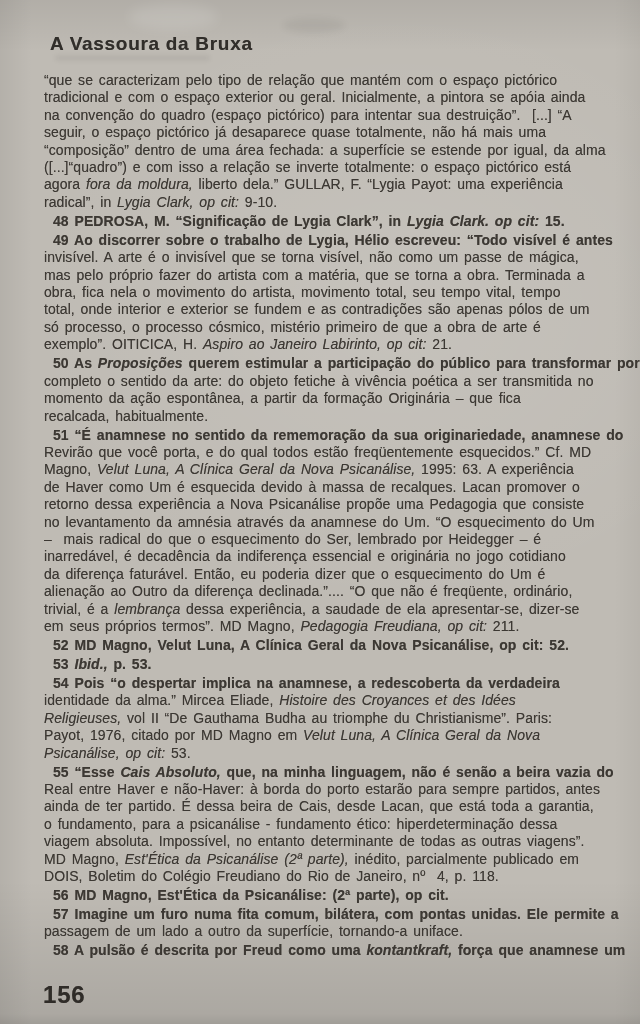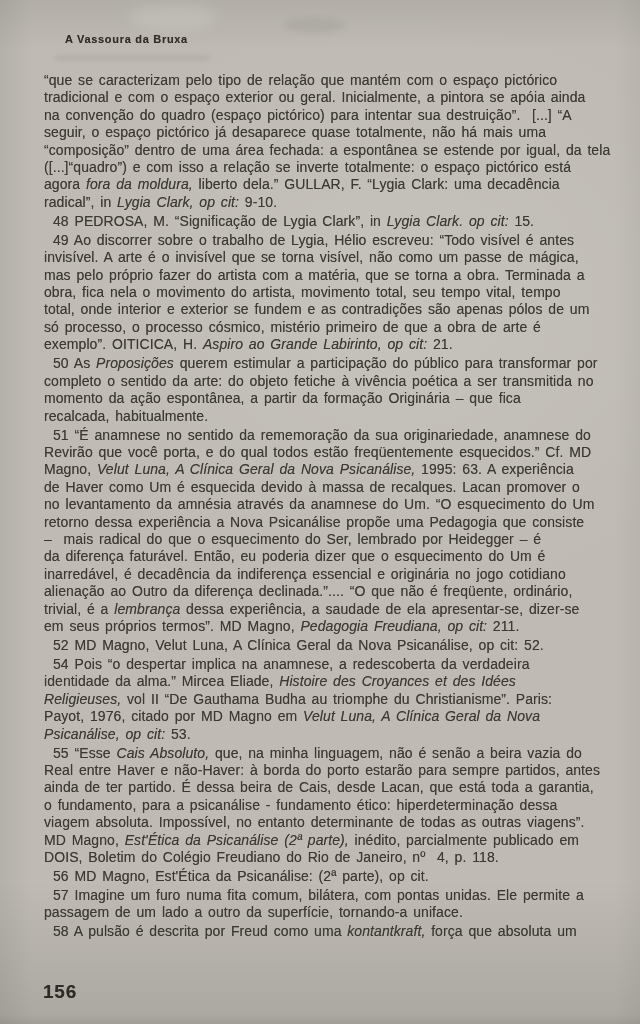--- a/index.html
+++ b/index.html
@@ -11,40 +11,40 @@
   .page {
     position: relative; width: 640px; height: 1024px; overflow: hidden;
     background:
       radial-gradient(ellipse 520px 420px at 62% 30%, rgba(255,255,255,0.10), rgba(255,255,255,0) 72%),
       linear-gradient(to bottom, rgba(0,0,0,0.07) 0%, rgba(0,0,0,0) 5%, rgba(0,0,0,0) 86%, rgba(0,0,0,0.10) 99%, rgba(0,0,0,0.16) 100%),
       linear-gradient(to right, rgba(0,0,0,0.06) 0%, rgba(0,0,0,0) 5%, rgba(0,0,0,0) 96%, rgba(0,0,0,0.04) 100%),
       #bfbbb4;
     color: #3c3833;
   }
   .running-header {
-    position: absolute; left: 65px; top: 33px;
-    font-size: 11px; font-weight: bold; letter-spacing: 0.7px;
+    position: absolute; left: 50px; top: 33px;
+    font-size: 19px; font-weight: bold; letter-spacing: 0.7px;
     color: #312e2a;
     text-shadow: 0 0 0.6px rgba(49,46,42,0.55);
     white-space: pre;
   }
   .text-block {
     position: absolute; left: 44px; top: 72px; width: 578px;
     font-size: 14px; line-height: 17.4px;
     letter-spacing: 0.08px; word-spacing: 1.8px;
     text-shadow: 0 0 0.55px rgba(60,56,51,0.55);
   }
   .para { margin: 0; }
   .para + .para { margin-top: 1.6px; }
-  .para.indent .line:first-child { padding-left: 9px; }
+  .para.indent .line:first-child { padding-left: 9px; font-weight: bold; }
   .line { white-space: pre; }
   .it { font-style: italic; }
   .page-number {
     position: absolute; left: 43px; top: 981px;
-    font-size: 19px; font-weight: bold; letter-spacing: 0.8px;
+    font-size: 24px; font-weight: bold; letter-spacing: 0.8px;
     color: #2f2c28;
     text-shadow: 0 0 0.6px rgba(47,44,40,0.5);
   }
   .smudge { position: absolute; pointer-events: none; border-radius: 50%; }
   .smudge-header-bar {
     left: 55px; top: 55px; width: 155px; height: 6px;
     background: rgba(0,0,0,0.05); filter: blur(2px); border-radius: 3px;
   }
   .smudge-top-light {
     left: 128px; top: 4px; width: 90px; height: 26px;
@@ -64,59 +64,62 @@
   <div class="smudge smudge-header-bar"></div>
 
   <div class="running-header">A Vassoura da Bruxa</div>
 
   <div class="text-block">
       <div class="para">
         <div class="line"><span>“que se caracterizam pelo tipo de relação que mantém com o espaço pictórico</span></div>
         <div class="line"><span>tradicional e com o espaço exterior ou geral. Inicialmente, a pintora se apóia ainda</span></div>
         <div class="line"><span>na convenção do quadro (espaço pictórico) para intentar sua destruição”.  [...] “A</span></div>
         <div class="line"><span>seguir, o espaço pictórico já desaparece quase totalmente, não há mais uma</span></div>
-        <div class="line"><span>“composição” dentro de uma área fechada: a espontânea se estende por igual, da tela</span></div>
+        <div class="line"><span>“composição” dentro de uma área fechada: a superfície se estende por igual, da alma</span></div>
         <div class="line"><span>([...]“quadro”) e com isso a relação se inverte totalmente: o espaço pictórico está</span></div>
-        <div class="line"><span>agora </span><span class="it">fora da moldura,</span><span> liberto dela.” GULLAR, F. “Lygia Clark: uma decadência</span></div>
+        <div class="line"><span>agora </span><span class="it">fora da moldura,</span><span> liberto dela.” GULLAR, F. “Lygia Payot: uma experiência</span></div>
         <div class="line"><span>radical”, in </span><span class="it">Lygia Clark, op cit:</span><span> 9-10.</span></div>
       </div>
       <div class="para indent">
         <div class="line"><span>48 PEDROSA, M. “Significação de Lygia Clark”, in </span><span class="it">Lygia Clark. op cit:</span><span> 15.</span></div>
       </div>
       <div class="para indent">
         <div class="line"><span>49 Ao discorrer sobre o trabalho de Lygia, Hélio escreveu: “Todo visível é antes</span></div>
         <div class="line"><span>invisível. A arte é o invisível que se torna visível, não como um passe de mágica,</span></div>
         <div class="line"><span>mas pelo próprio fazer do artista com a matéria, que se torna a obra. Terminada a</span></div>
         <div class="line"><span>obra, fica nela o movimento do artista, movimento total, seu tempo vital, tempo</span></div>
         <div class="line"><span>total, onde interior e exterior se fundem e as contradições são apenas pólos de um</span></div>
         <div class="line"><span>só processo, o processo cósmico, mistério primeiro de que a obra de arte é</span></div>
-        <div class="line"><span>exemplo”. OITICICA, H. </span><span class="it">Aspiro ao Grande Labirinto, op cit:</span><span> 21.</span></div>
+        <div class="line"><span>exemplo”. OITICICA, H. </span><span class="it">Aspiro ao Janeiro Labirinto, op cit:</span><span> 21.</span></div>
       </div>
       <div class="para indent">
         <div class="line"><span>50 As </span><span class="it">Proposições</span><span> querem estimular a participação do público para transformar por</span></div>
         <div class="line"><span>completo o sentido da arte: do objeto fetiche à vivência poética a ser transmitida no</span></div>
         <div class="line"><span>momento da ação espontânea, a partir da formação Originária – que fica</span></div>
         <div class="line"><span>recalcada, habitualmente.</span></div>
       </div>
       <div class="para indent">
         <div class="line"><span>51 “É anamnese no sentido da rememoração da sua originariedade, anamnese do</span></div>
         <div class="line"><span>Revirão que você porta, e do qual todos estão freqüentemente esquecidos.” Cf. MD</span></div>
         <div class="line"><span>Magno, </span><span class="it">Velut Luna, A Clínica Geral da Nova Psicanálise,</span><span> 1995: 63. A experiência</span></div>
         <div class="line"><span>de Haver como Um é esquecida devido à massa de recalques. Lacan promover o</span></div>
+        <div class="line"><span>retorno dessa experiência a Nova Psicanálise propõe uma Pedagogia que consiste</span></div>
         <div class="line"><span>no levantamento da amnésia através da anamnese do Um. “O esquecimento do Um</span></div>
-        <div class="line"><span>retorno dessa experiência a Nova Psicanálise propõe uma Pedagogia que consiste</span></div>
         <div class="line"><span>–  mais radical do que o esquecimento do Ser, lembrado por Heidegger – é</span></div>
+        <div class="line"><span>inarredável, é decadência da indiferença essencial e originária no jogo cotidiano</span></div>
         <div class="line"><span>da diferença faturável. Então, eu poderia dizer que o esquecimento do Um é</span></div>
-        <div class="line"><span>inarredável, é decadência da indiferença essencial e originária no jogo cotidiano</span></div>
         <div class="line"><span>alienação ao Outro da diferença declinada.”.... “O que não é freqüente, ordinário,</span></div>
         <div class="line"><span>trivial, é a </span><span class="it">lembrança</span><span> dessa experiência, a saudade de ela apresentar-se, dizer-se</span></div>
         <div class="line"><span>em seus próprios termos”. MD Magno, </span><span class="it">Pedagogia Freudiana, op cit:</span><span> 211.</span></div>
       </div>
       <div class="para indent">
         <div class="line"><span>52 MD Magno, Velut Luna, A Clínica Geral da Nova Psicanálise, op cit: 52.</span></div>
+      </div>
+      <div class="para indent">
+        <div class="line"><span>53 </span><span class="it">Ibid.,</span><span> p. 53.</span></div>
       </div>
       <div class="para indent">
         <div class="line"><span>54 Pois “o despertar implica na anamnese, a redescoberta da verdadeira</span></div>
         <div class="line"><span>identidade da alma.” Mircea Eliade, </span><span class="it">Histoire des Croyances et des Idées</span></div>
         <div class="line"><span class="it">Religieuses,</span><span> vol II “De Gauthama Budha au triomphe du Christianisme”. Paris:</span></div>
         <div class="line"><span>Payot, 1976, citado por MD Magno em </span><span class="it">Velut Luna, A Clínica Geral da Nova</span></div>
         <div class="line"><span class="it">Psicanálise, op cit:</span><span> 53.</span></div>
       </div>
       <div class="para indent">
         <div class="line"><span>55 “Esse </span><span class="it">Cais Absoluto,</span><span> que, na minha linguagem, não é senão a beira vazia do</span></div>
@@ -128,18 +131,18 @@
         <div class="line"><span>DOIS, Boletim do Colégio Freudiano do Rio de Janeiro, nº  4, p. 118.</span></div>
       </div>
       <div class="para indent">
         <div class="line"><span>56 MD Magno, Est'Ética da Psicanálise: (2ª parte), op cit.</span></div>
       </div>
       <div class="para indent">
         <div class="line"><span>57 Imagine um furo numa fita comum, bilátera, com pontas unidas. Ele permite a</span></div>
         <div class="line"><span>passagem de um lado a outro da superfície, tornando-a uniface.</span></div>
       </div>
       <div class="para indent">
-        <div class="line"><span>58 A pulsão é descrita por Freud como uma </span><span class="it">kontantkraft,</span><span> força que absoluta um</span></div>
+        <div class="line"><span>58 A pulsão é descrita por Freud como uma </span><span class="it">kontantkraft,</span><span> força que anamnese um</span></div>
       </div>
     </div>
 
   <div class="page-number">156</div>
 </div>
 
 </body></html>

